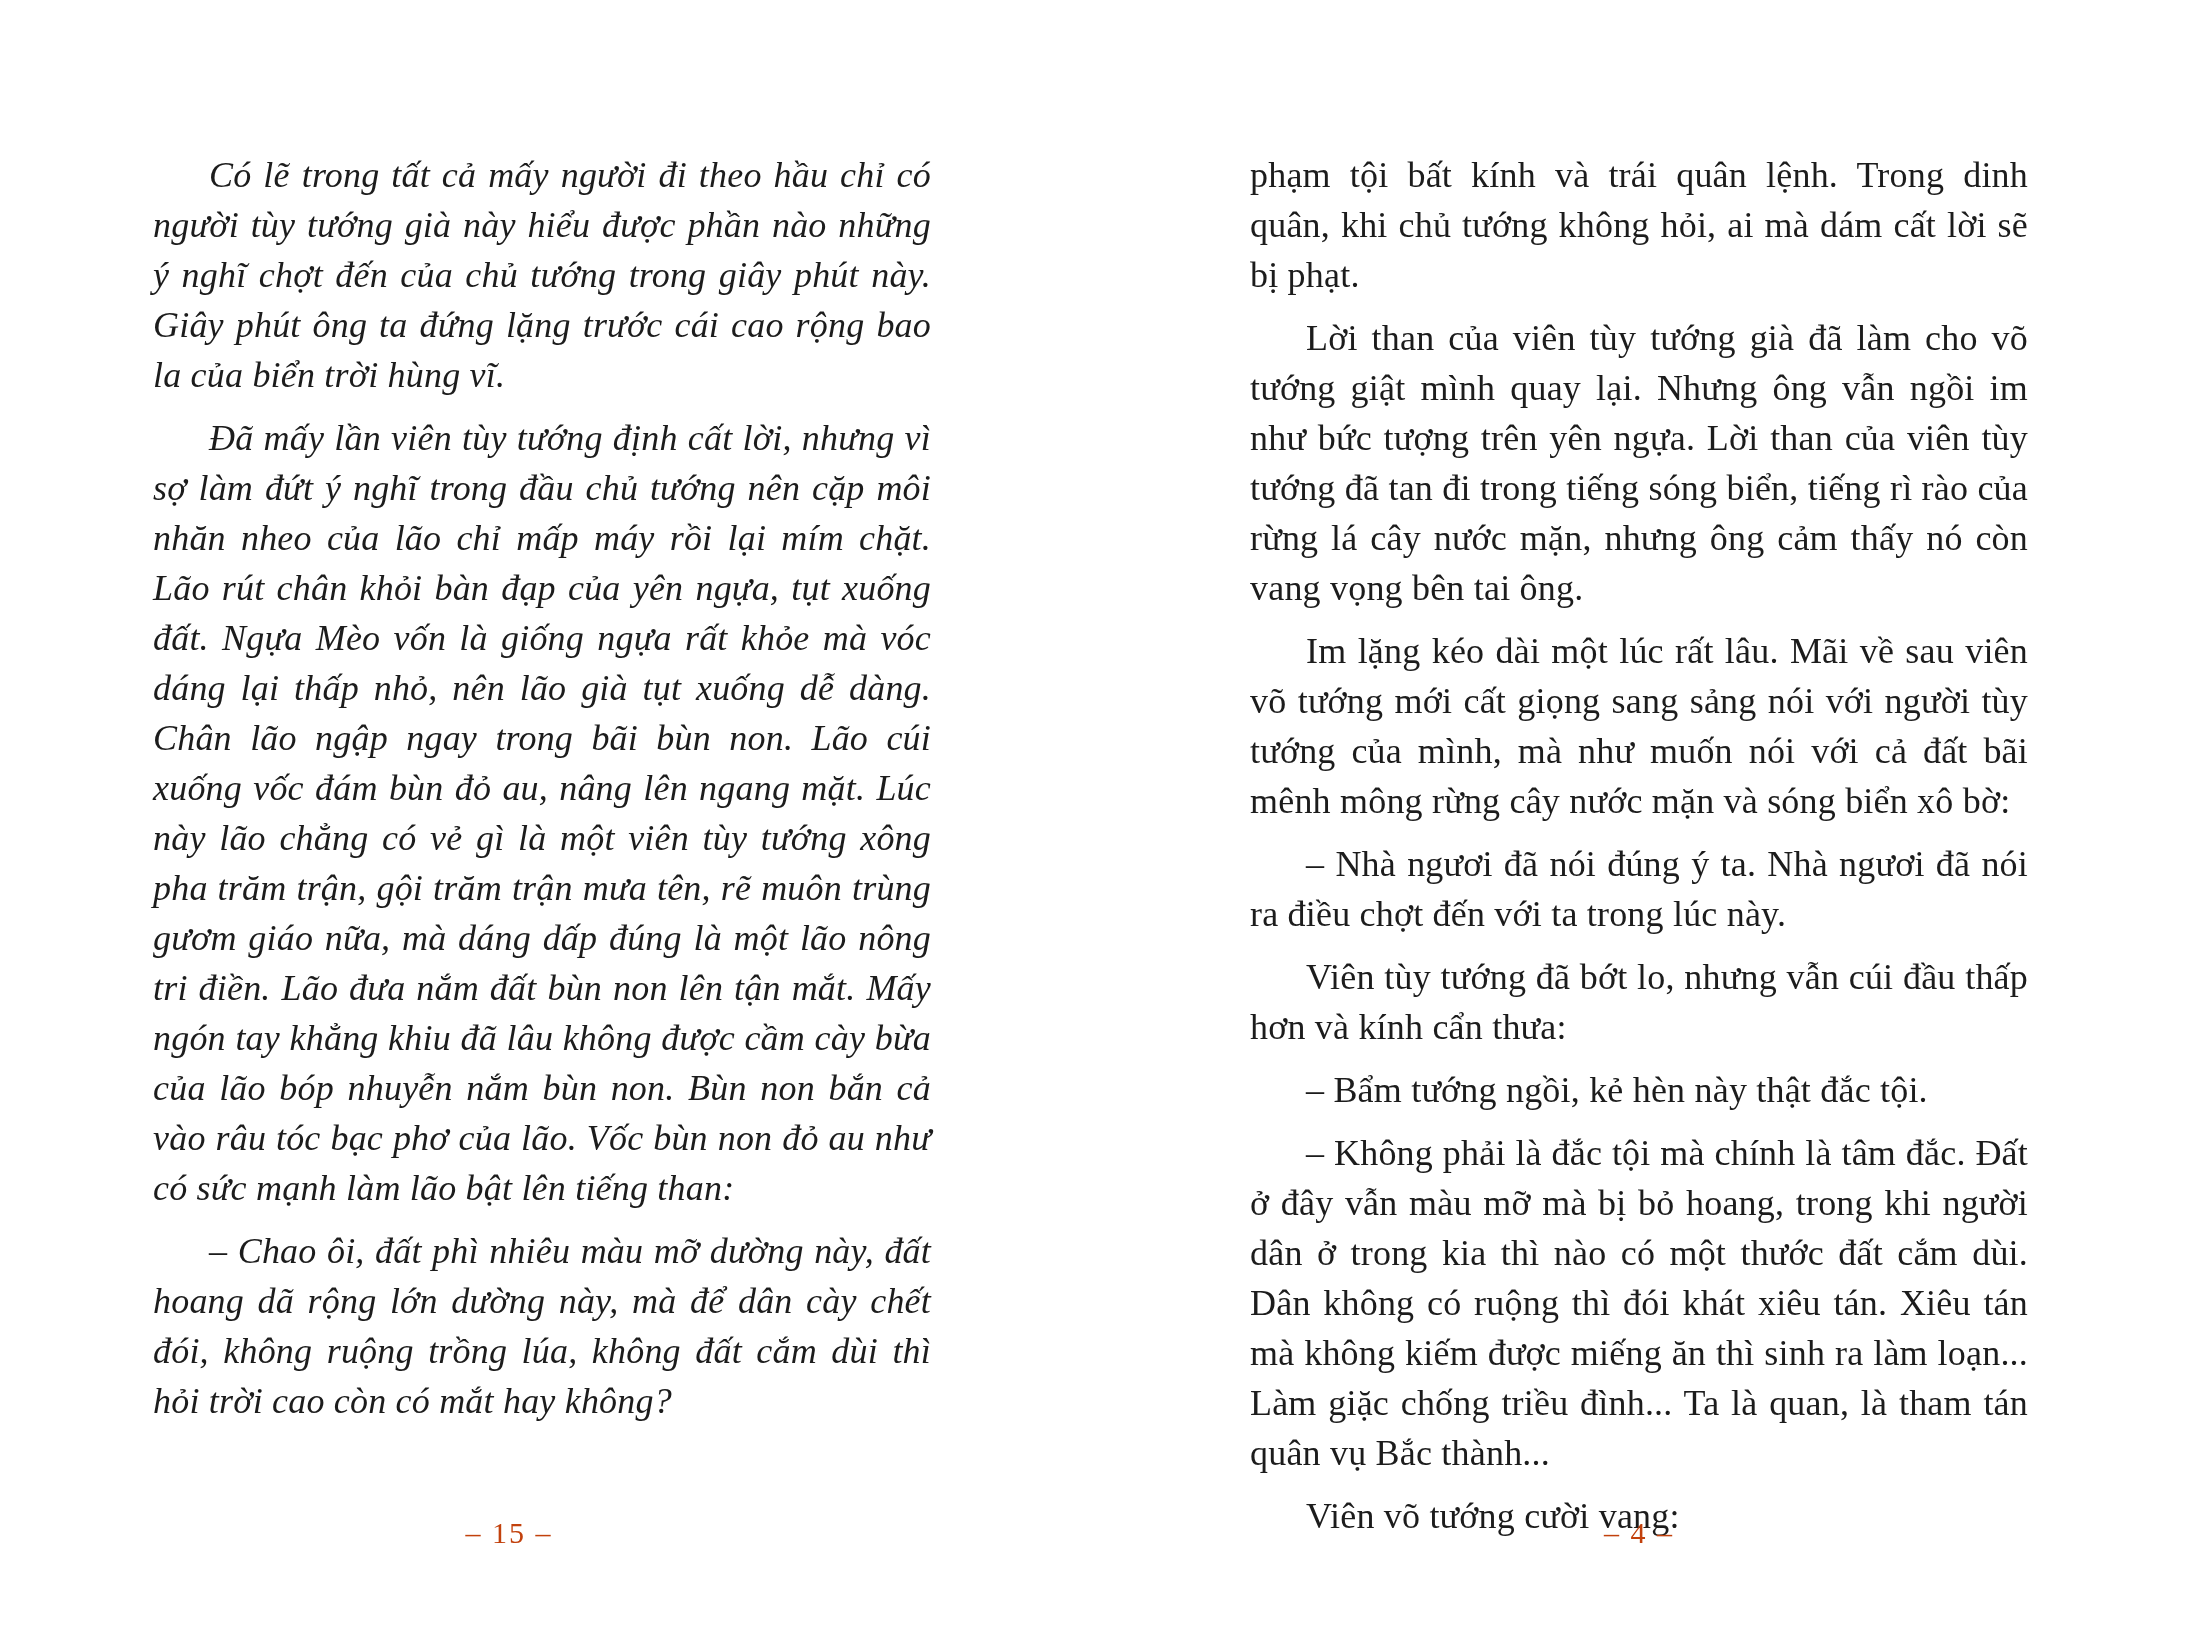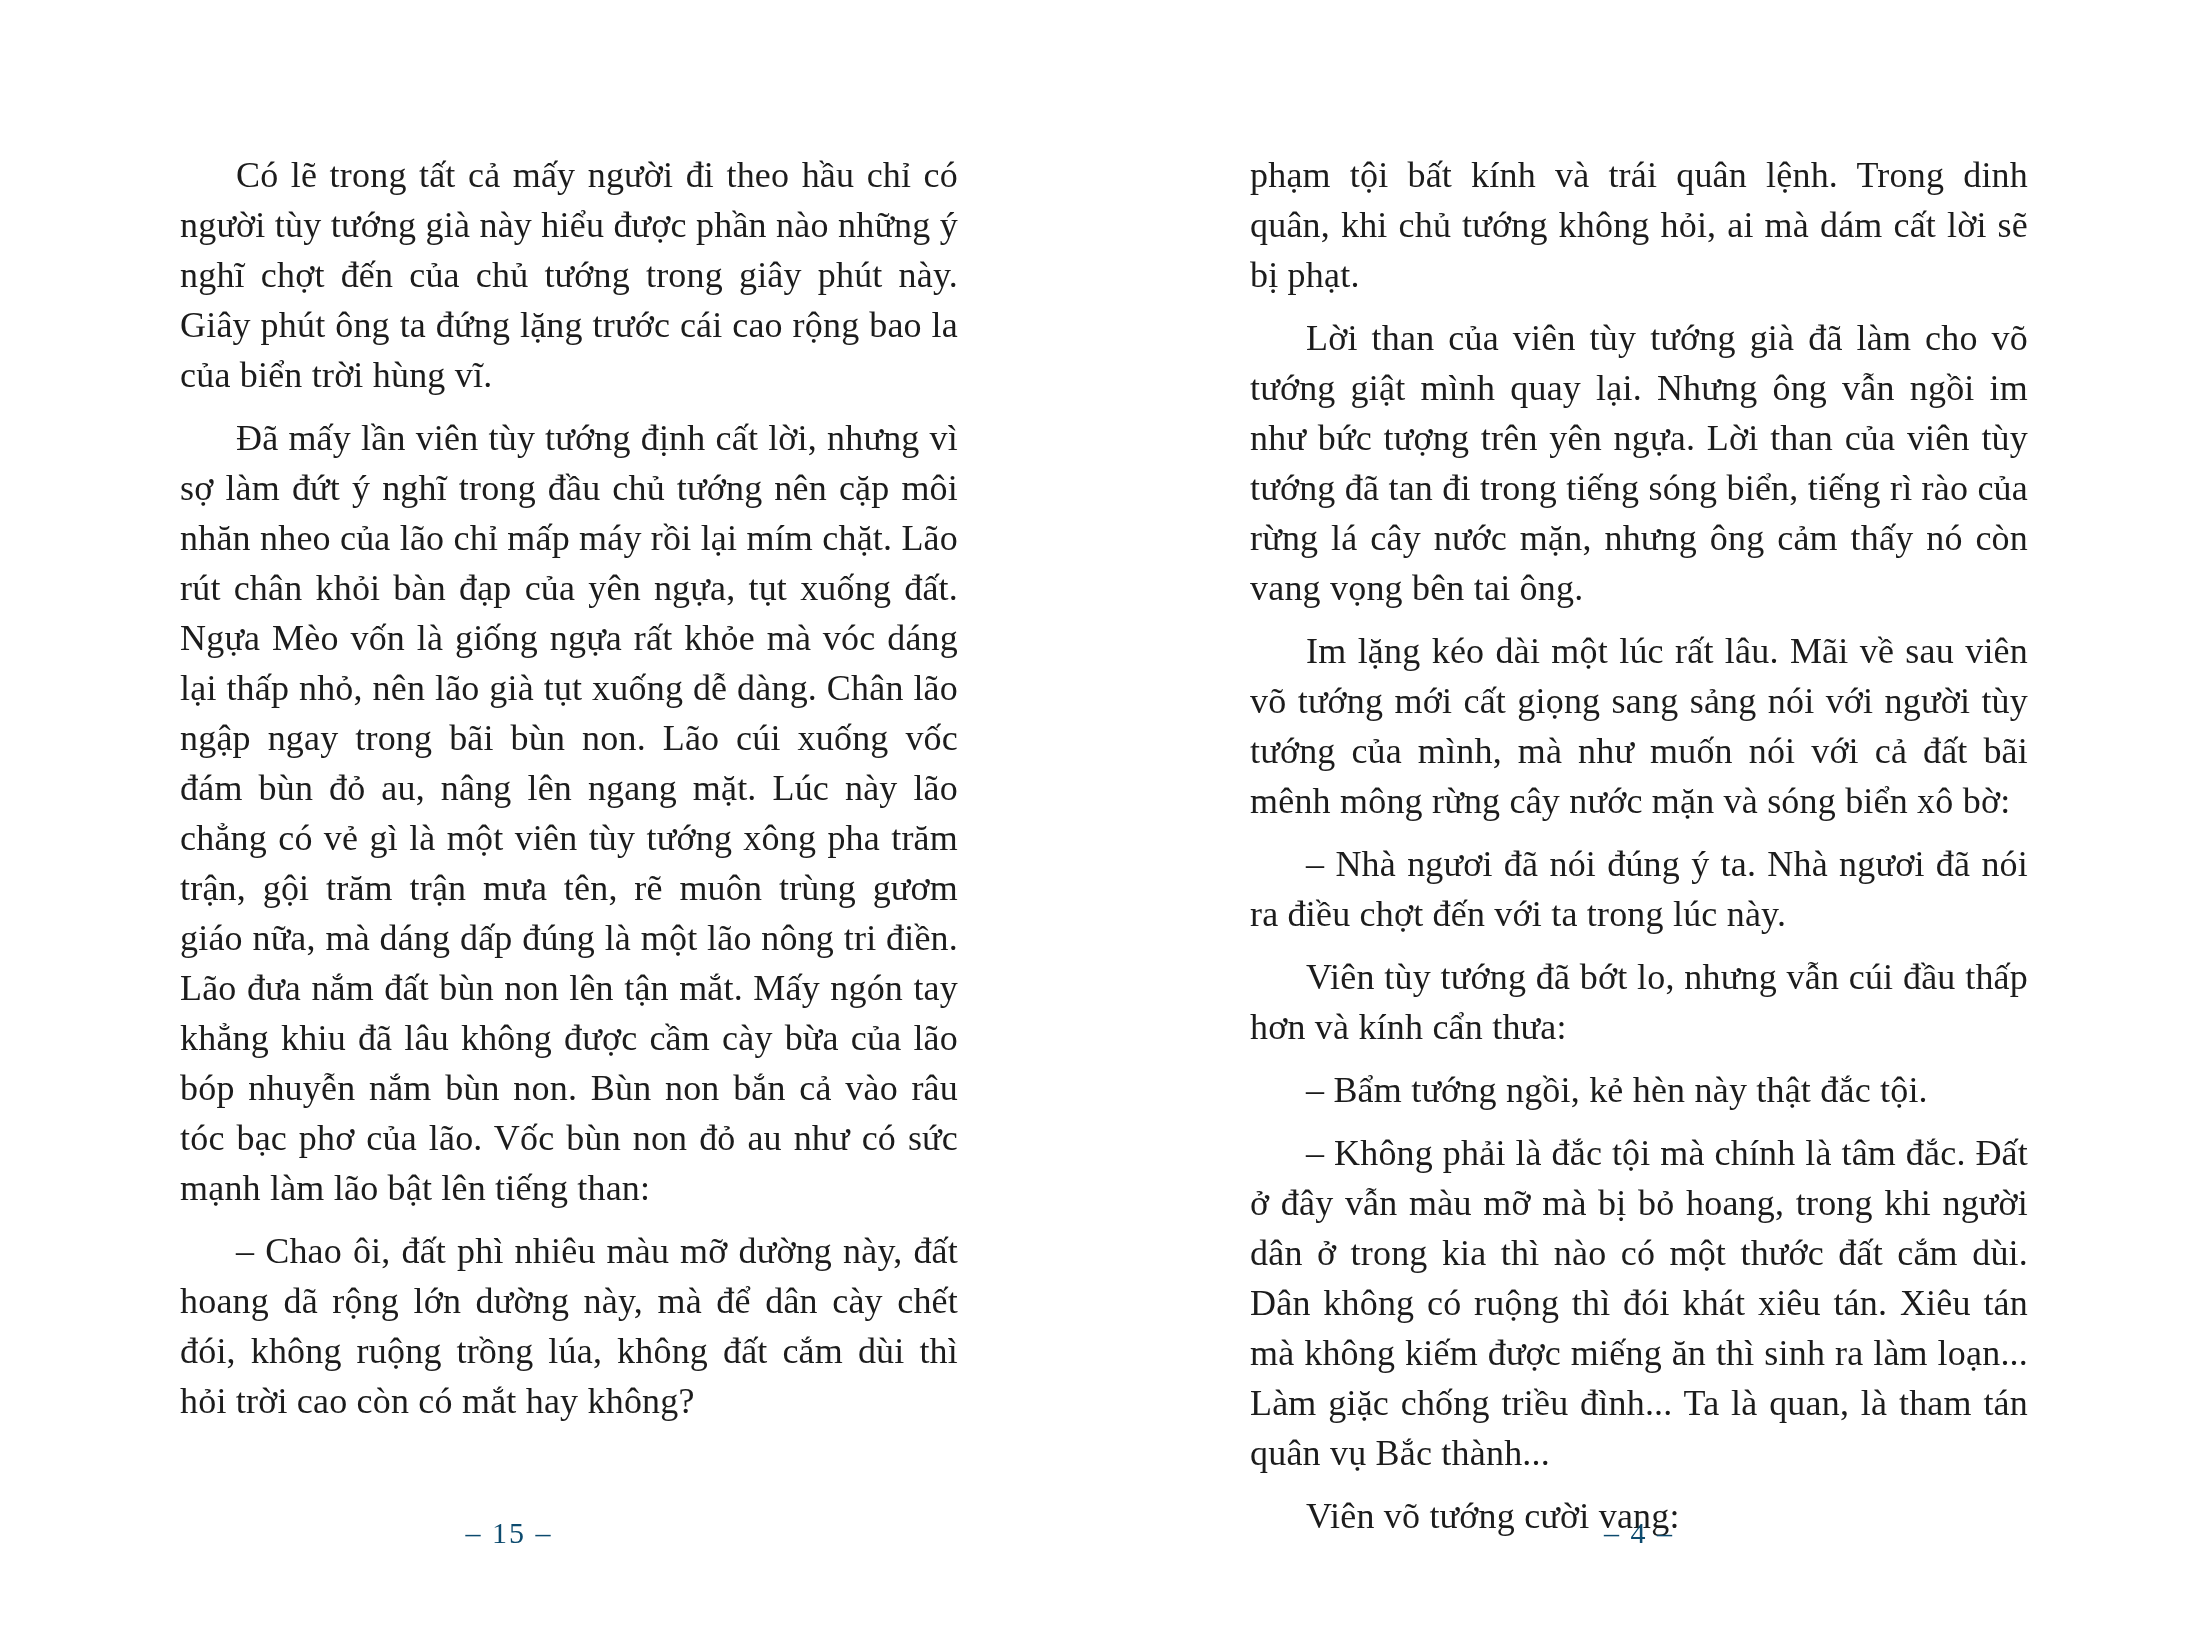--- a/index.html
+++ b/index.html
@@ -21,35 +21,35 @@
   }
   .text-col {
     position: absolute;
     top: 150px;
     width: 778px;
     font-size: 36px;
     line-height: 50px;
     text-align: justify;
     letter-spacing: 0.2px;
   }
-  .text-col.left  { left: 180px; }
+  .text-col.left  { left: 153px; font-style: italic; }
   .text-col.right { left: 1250px; font-family: Liberation Serif, serif; }
   .para {
     margin: 0 0 13px 0;
     text-indent: 56px;
   }
   .para.noindent { text-indent: 0; }
   .pagenum {
     position: absolute;
     top: 1516px;
     width: 778px;
     text-align: center;
     font-size: 30px;
     letter-spacing: 2px;
-    color: #0c4a6e;
+    color: #c2410c;
   }
   .pagenum.left  { left: 120px; }
   .pagenum.right { left: 1250px; }
 </style>
 </head>
 <body>
 
 <div class="spread">
 
   <div class="text-col left">

